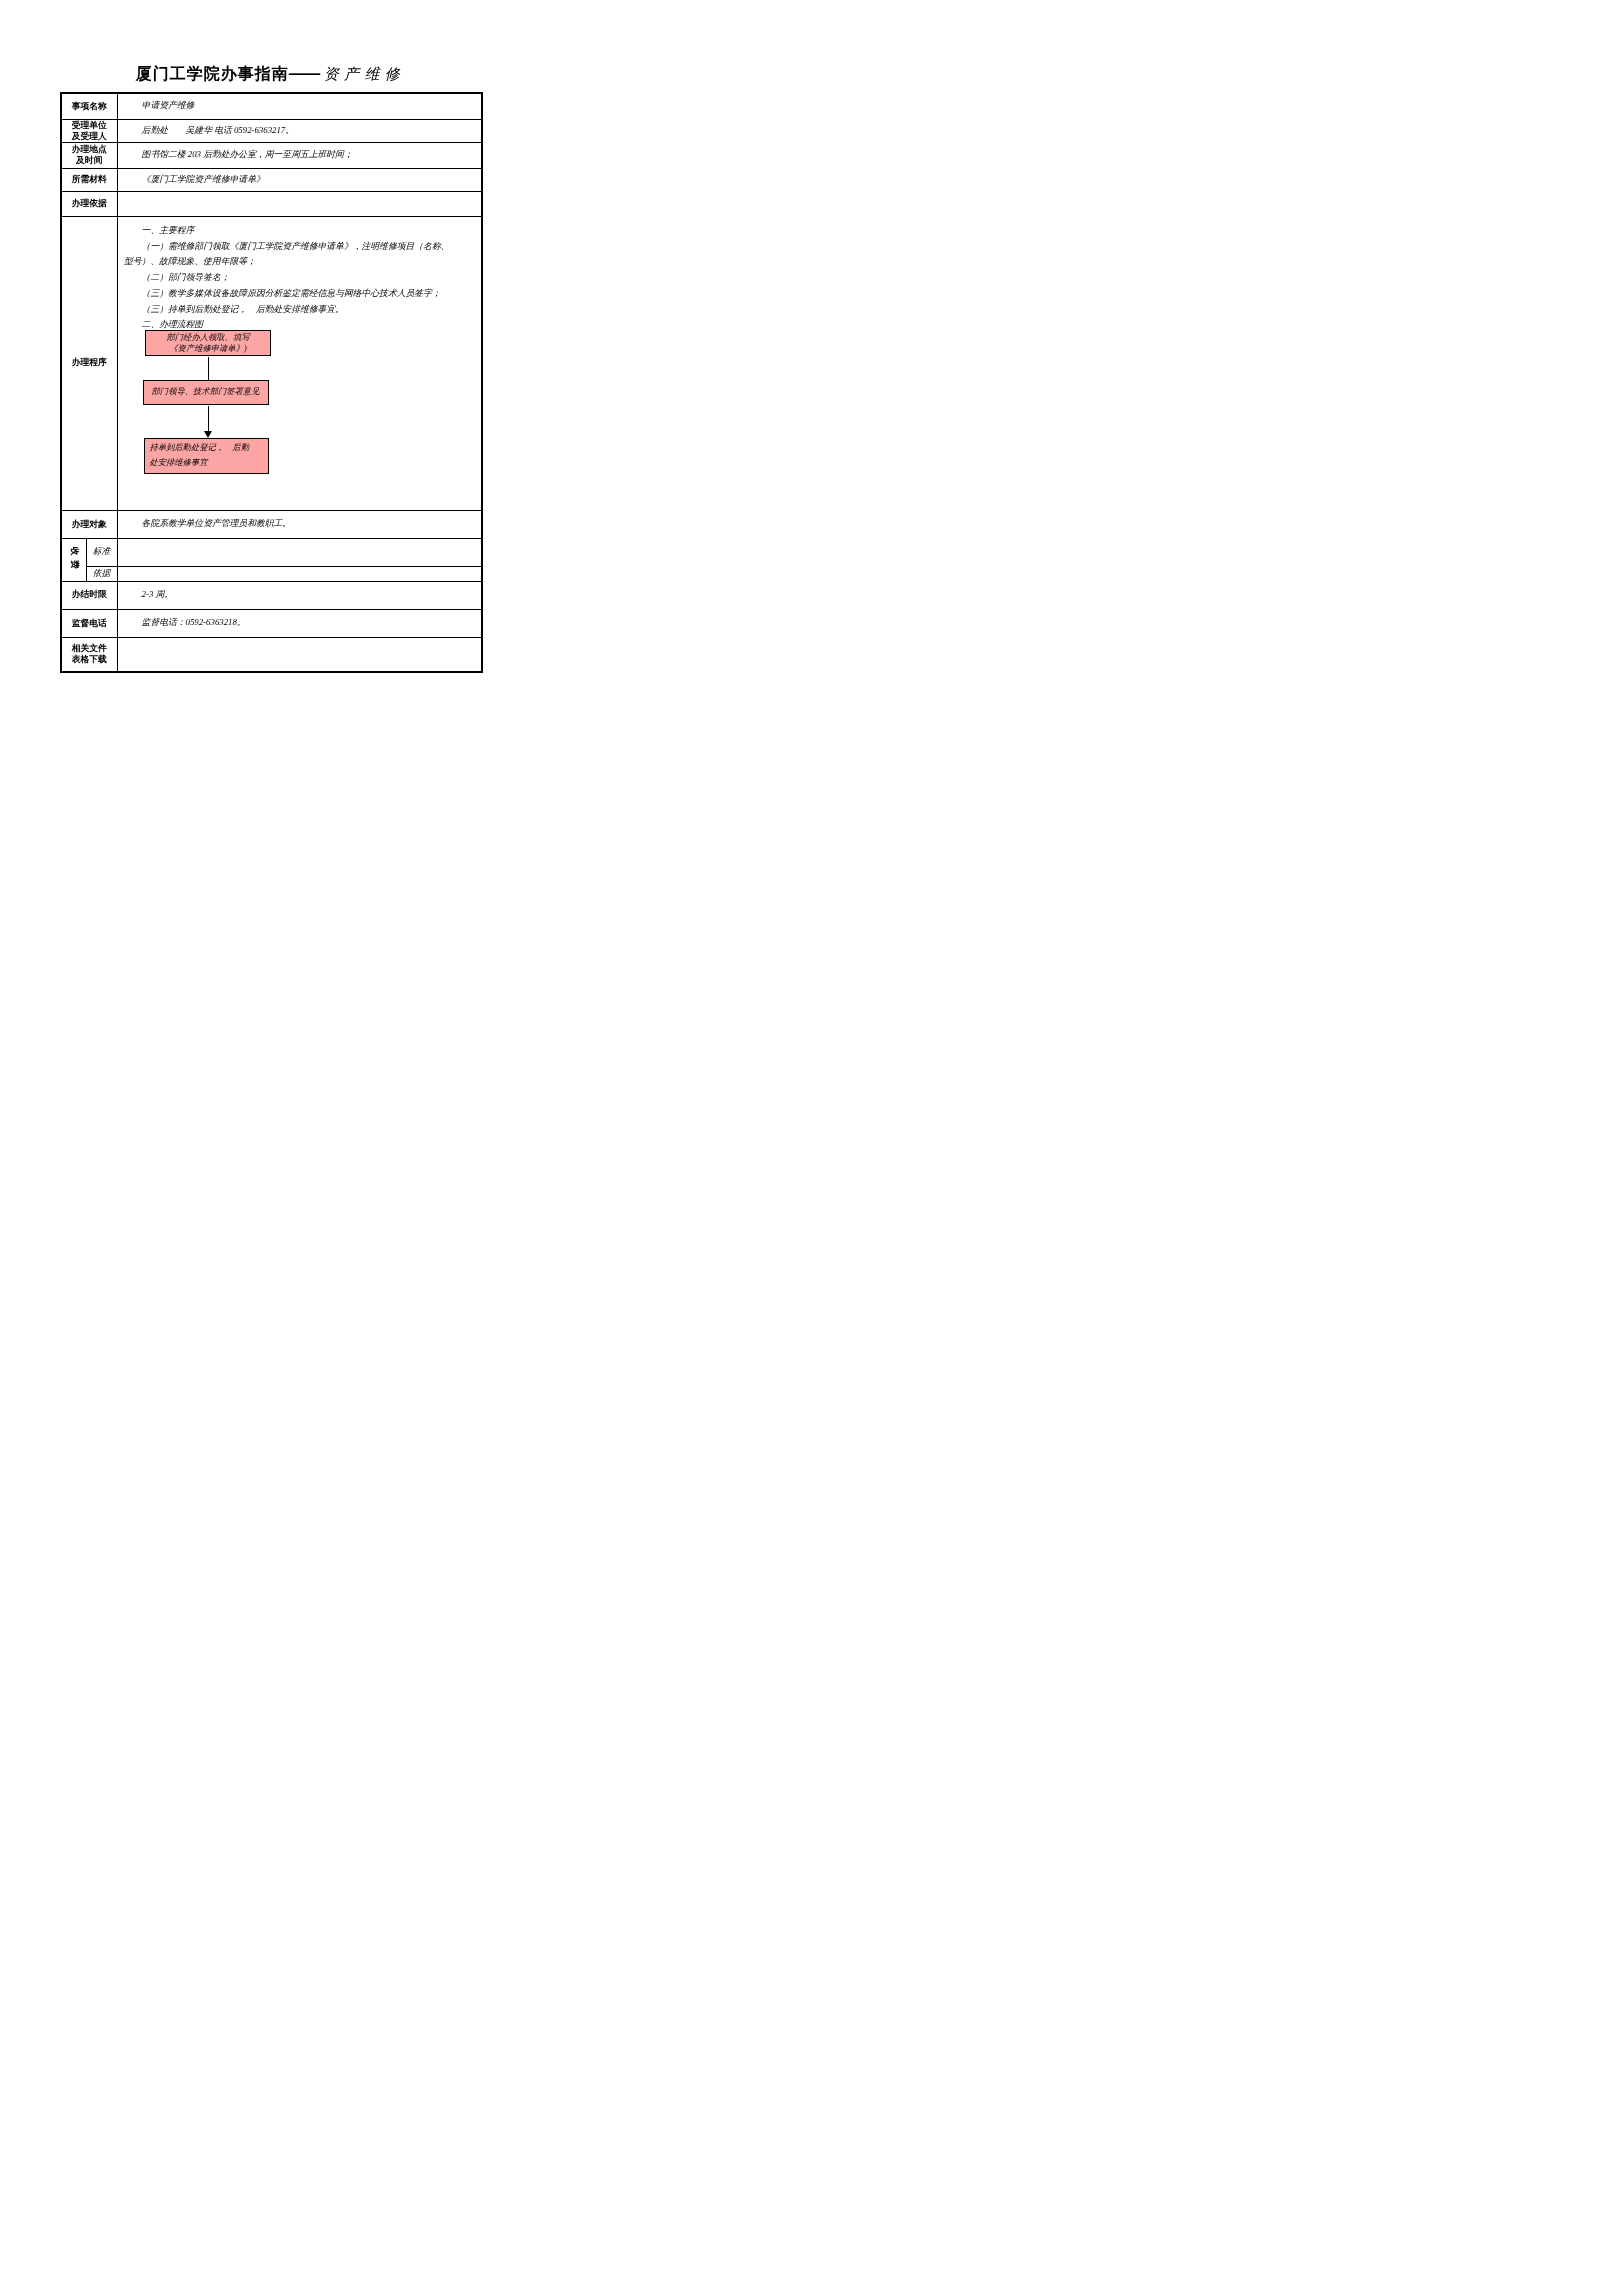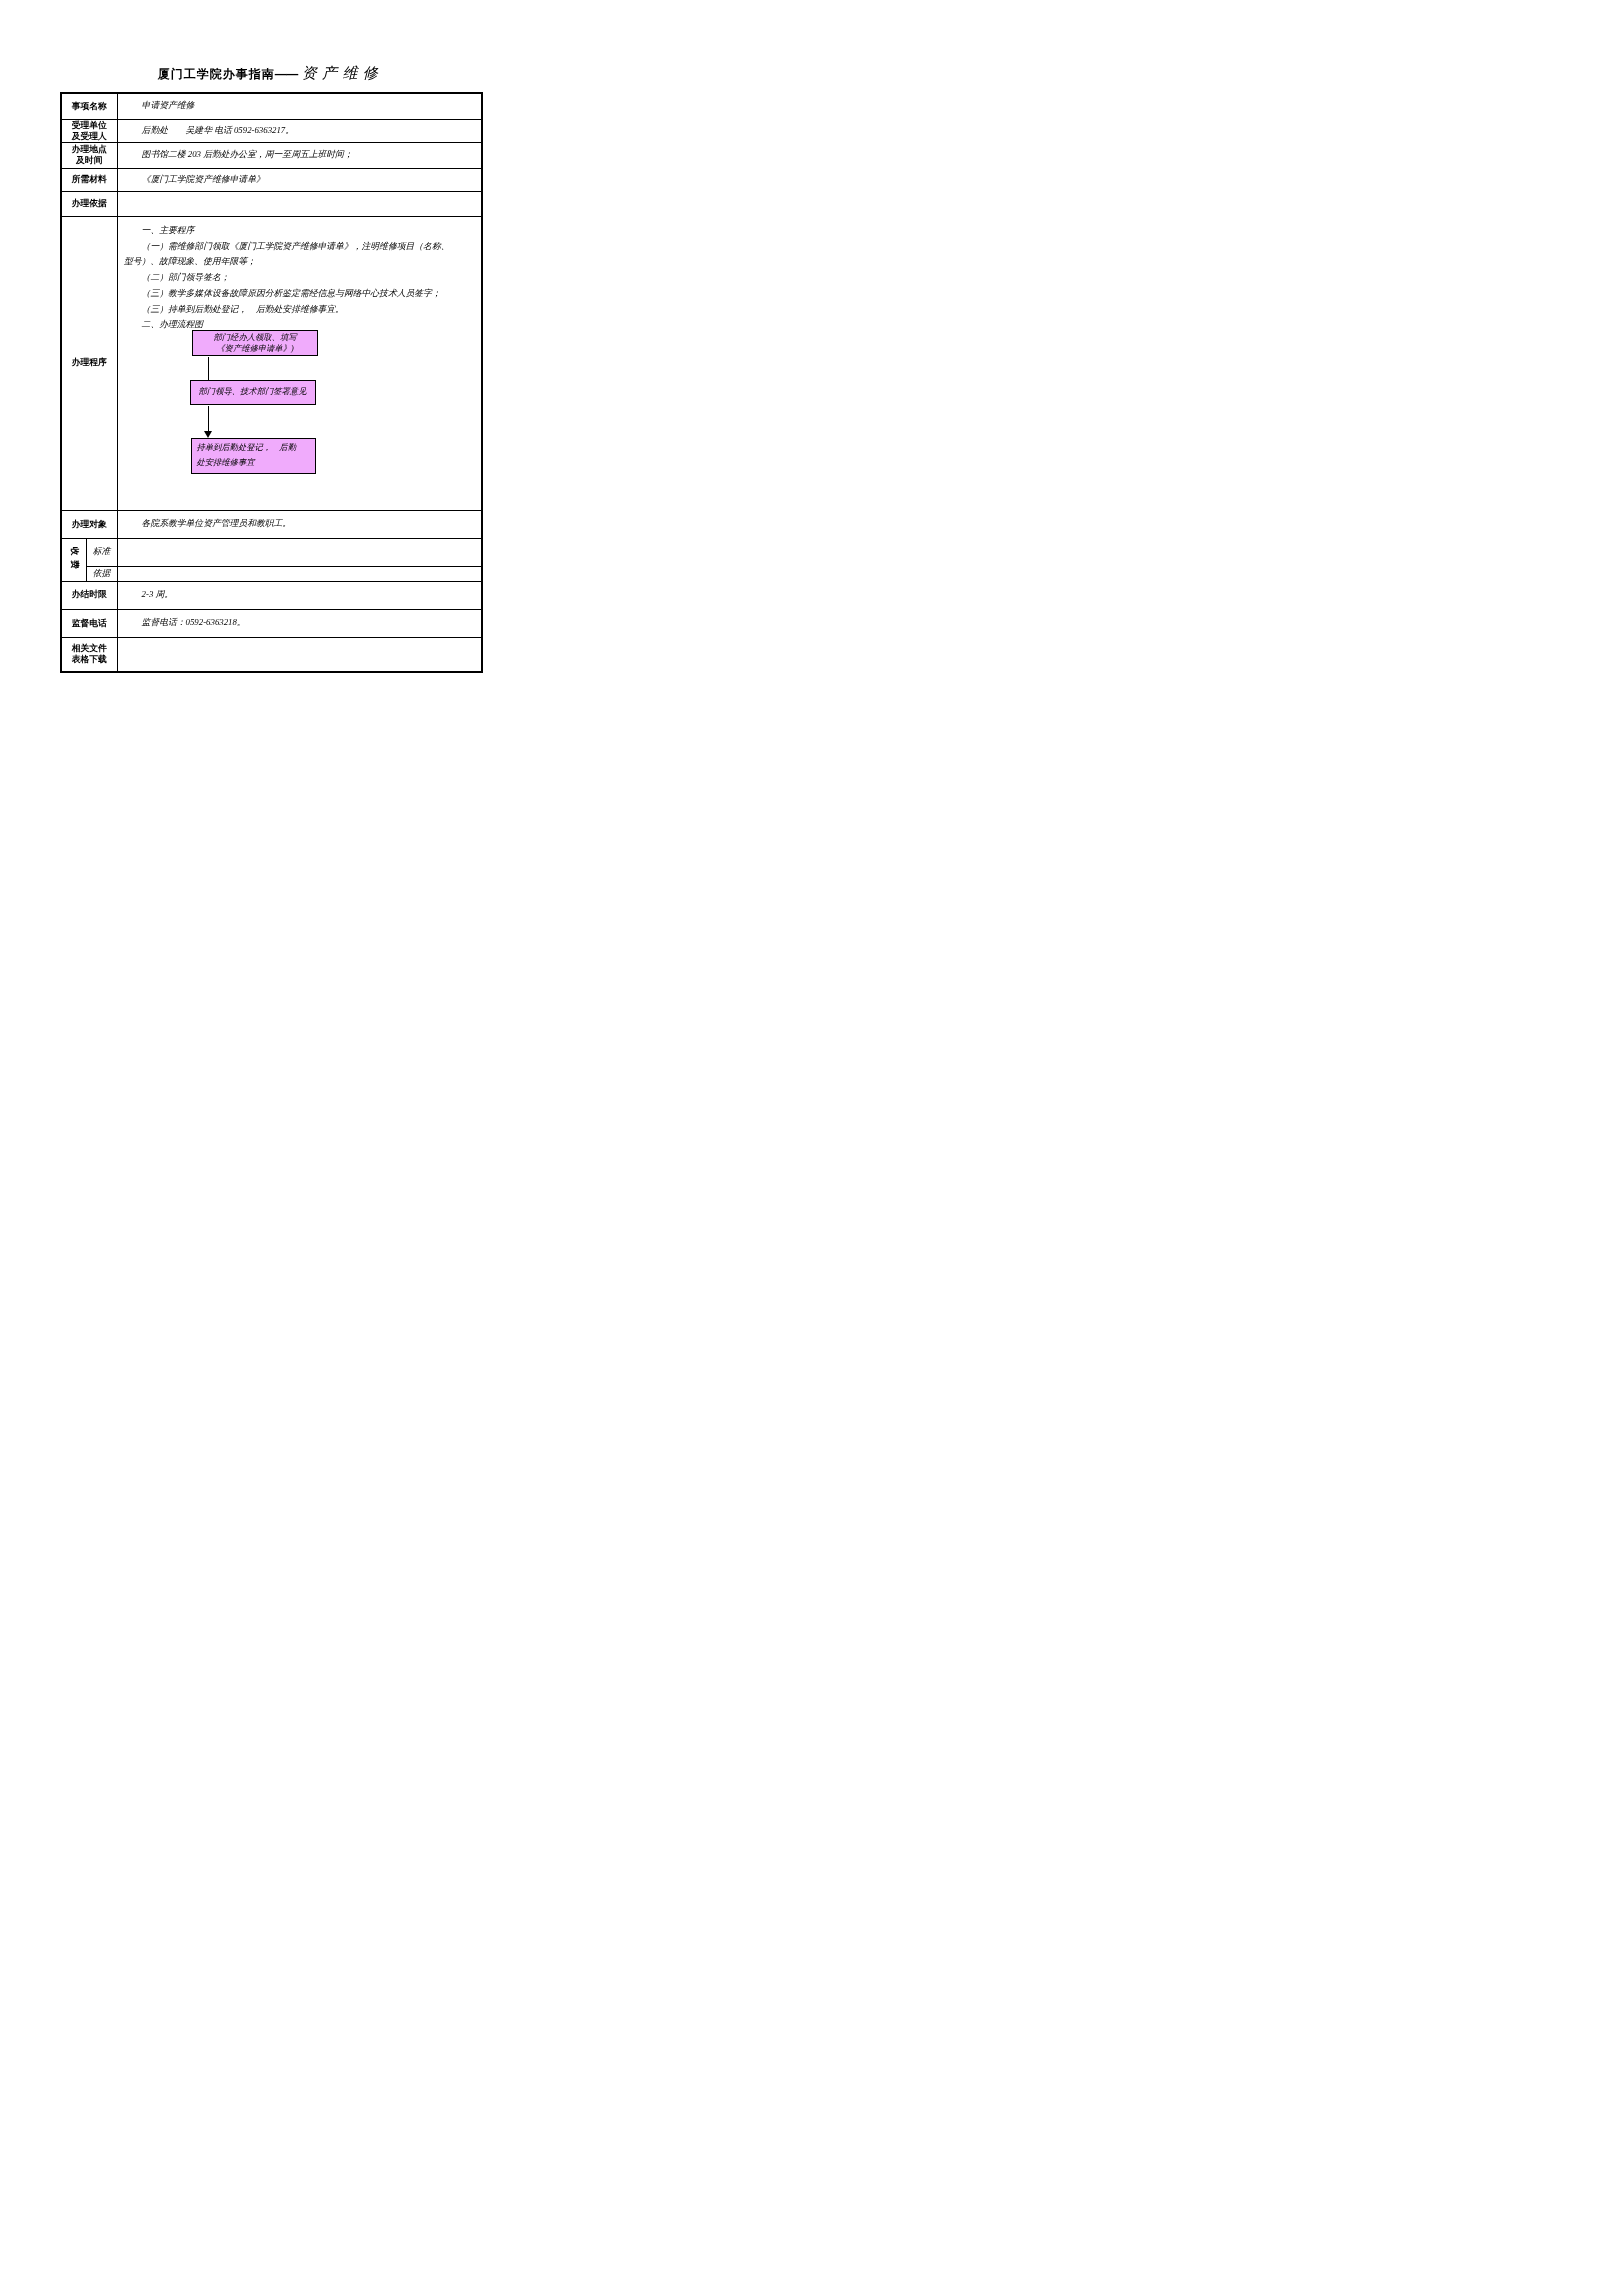--- a/index.html
+++ b/index.html
@@ -8,21 +8,21 @@
     width:541px; height:765px; position:relative;
     font-family:"Liberation Serif", serif; color:#000;
   }
   
   .doc-title {
     position:absolute; top:64px; left:0; width:100%;
     text-align:center; white-space:nowrap;
   }
   .t-main, .t-dash {
     font-family:"Liberation Sans", sans-serif;
-    font-weight:700; font-size:12px; letter-spacing:1px;
+    font-weight:700; font-size:16px; letter-spacing:1px;
   }
   .t-dash { letter-spacing:-0.5px; }
   .t-suffix {
     font-family:"Liberation Serif", serif;
     font-style:italic; font-weight:400;
     font-size:15px; letter-spacing:5.4px; margin-left:3.9px;
   }
   
   table.guide {
     position:absolute; left:60px; top:92px;
@@ -57,22 +57,22 @@
   td.proc { vertical-align:top; padding:0; }
   .proc-wrap {
     position:relative; width:100%; height:291px;
     padding:5.4px 4.9px 0 6.4px;
     font-size:8.8px; line-height:15.7px; font-style:italic;
   }
   .pline { text-indent:17.7px; white-space:nowrap; }
   .pline.noindent { text-indent:0; }
   
   .fbox {
-    position:absolute; border:1.5px solid #000; background:#f0abfc;
-    font-size:8.3px; font-style:italic;margin-left:47px;
+    position:absolute; border:1.5px solid #000; background:#fca5a5;
+    font-size:8.3px; font-style:italic;
   }
   .fbox .c { text-align:center; }
   #flow-box1 { left:27.5px;  top:112px; width:126px; height:26.5px; padding-top:1px; line-height:11.3px; }
   #flow-box2 { left:25px;  top:162px; width:126px; height:25.5px; line-height:22.6px; text-align:center; }
   #flow-box3 { left:26px;  top:220px; width:125px; height:36px; padding:2.9px 2.9px 0 4.9px; line-height:14.7px; text-indent:0; }
   .fline { position:absolute; width:1.5px; background:#000; left:90px; }
   #flow-line1 { top:139px; height:23.6px; }
   #flow-line2 { top:188px; height:25.5px; }
   .farrow {
     position:absolute; left:86px; top:213px;

